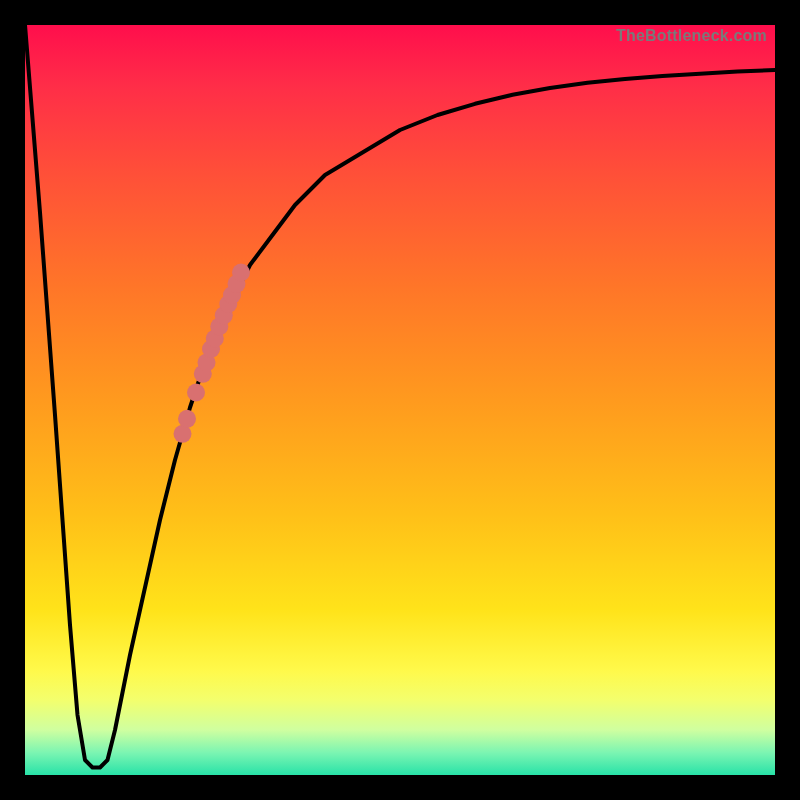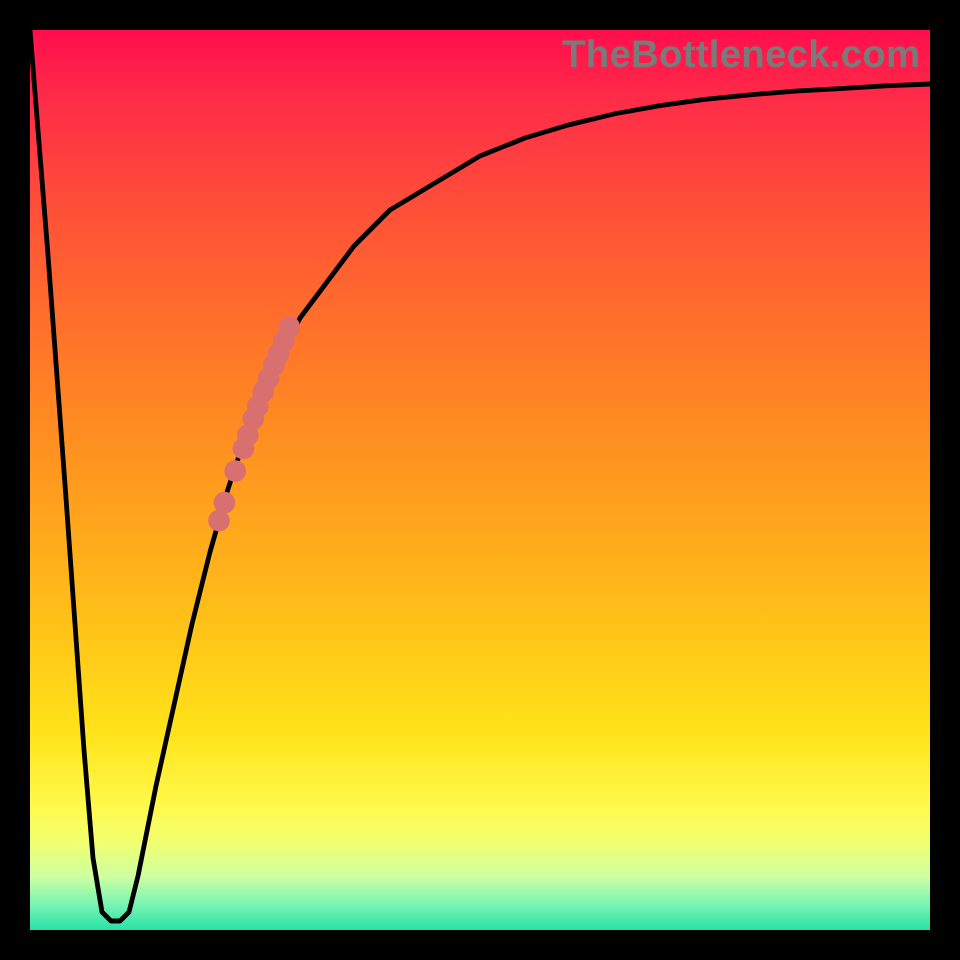--- a/index.html
+++ b/index.html
@@ -36,21 +36,21 @@
       #f3ff6d 90%,
       #cfffa0 94%,
       #7cf5b2 97%,
       #28e2a8 100%
     );
   }
   .watermark {
     position: absolute;
     top: 2px;
     right: 8px;
-    font-size: 32px;
+    font-size: 16px;
     font-weight: 600;
     color: #7a7a7a;
     letter-spacing: 0.2px;
     user-select: none;
     text-align: right;
   }
   svg {
     position: absolute;
     left: 0;
     top: 0;

